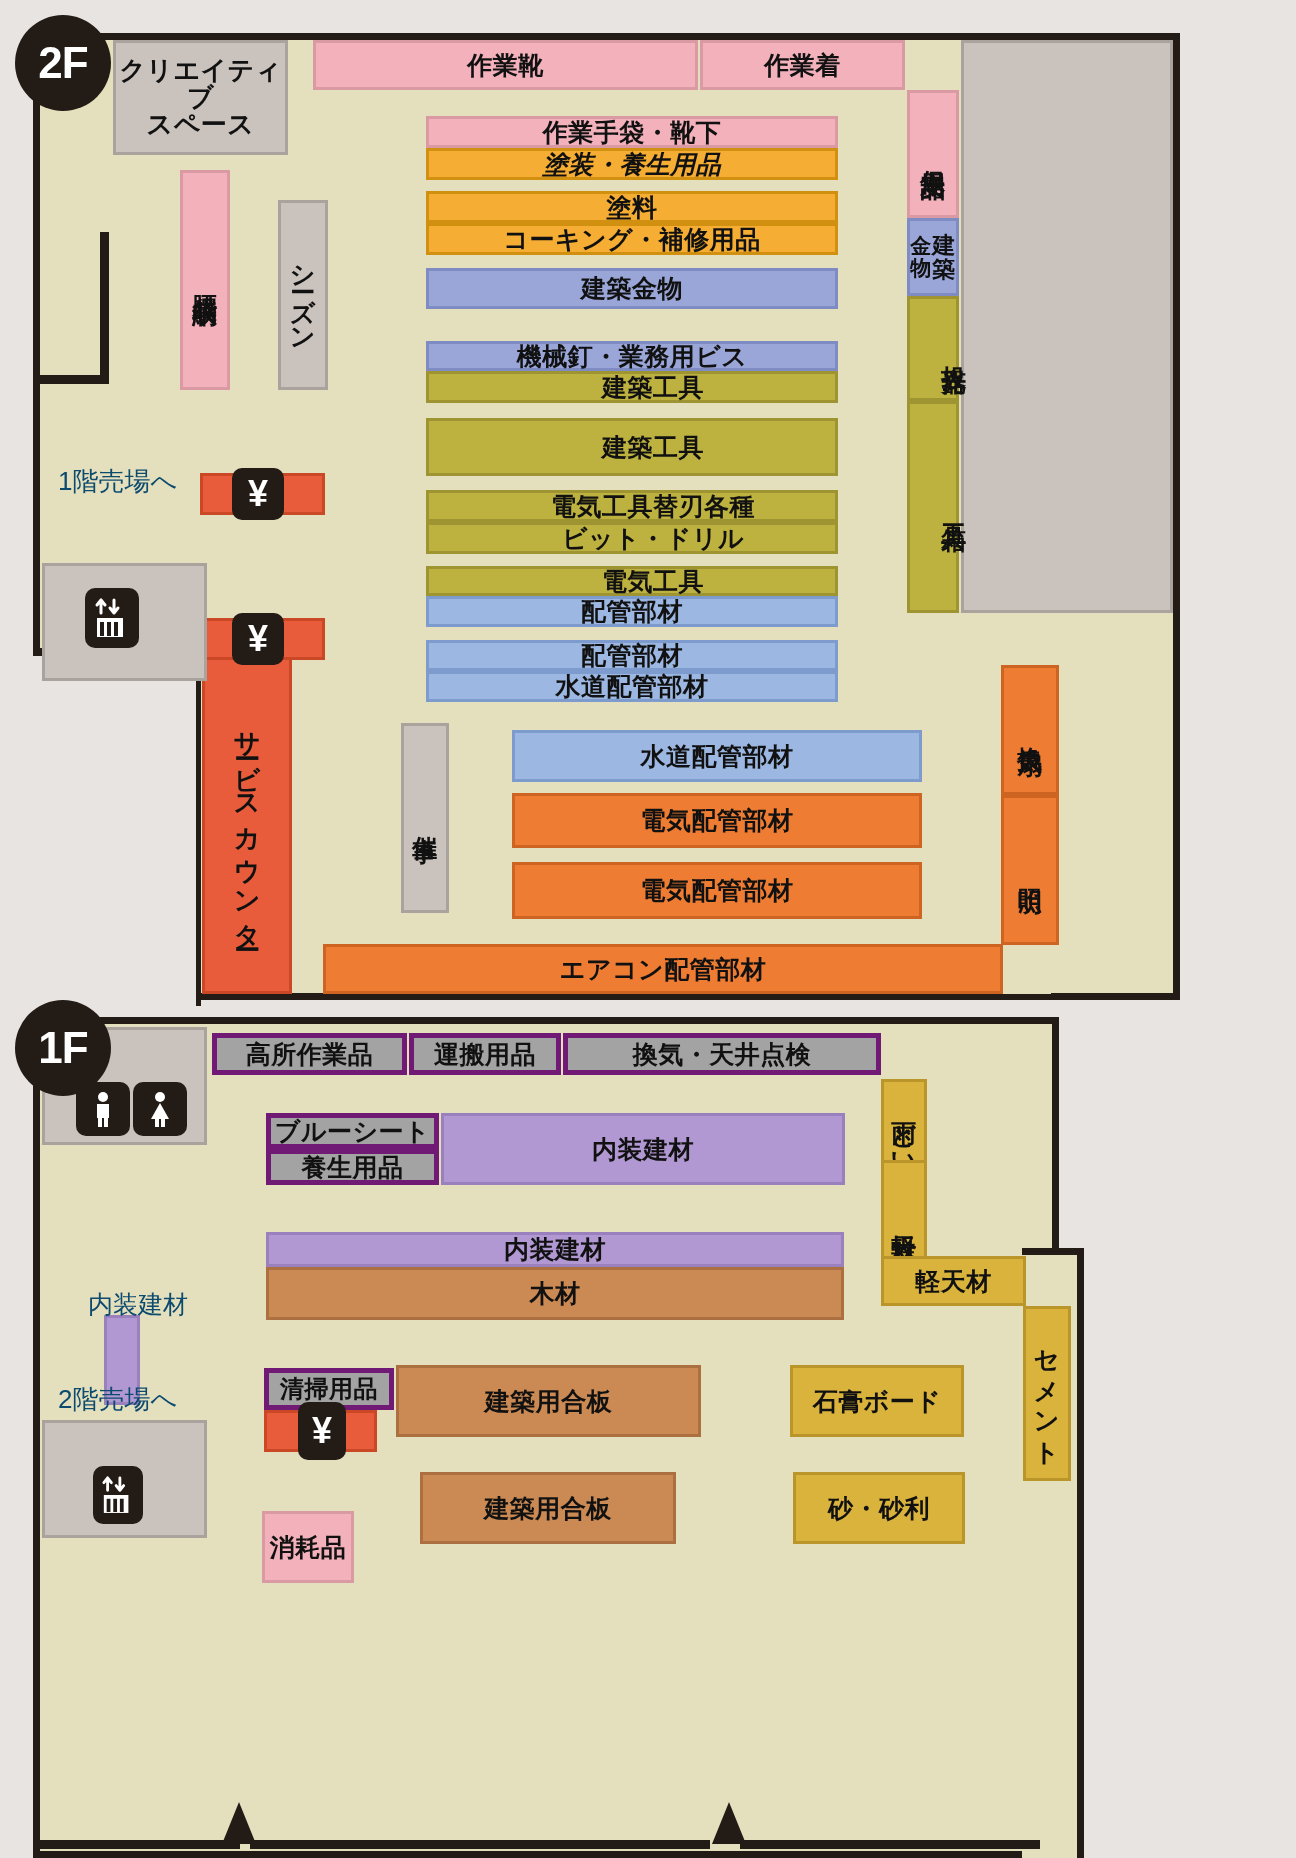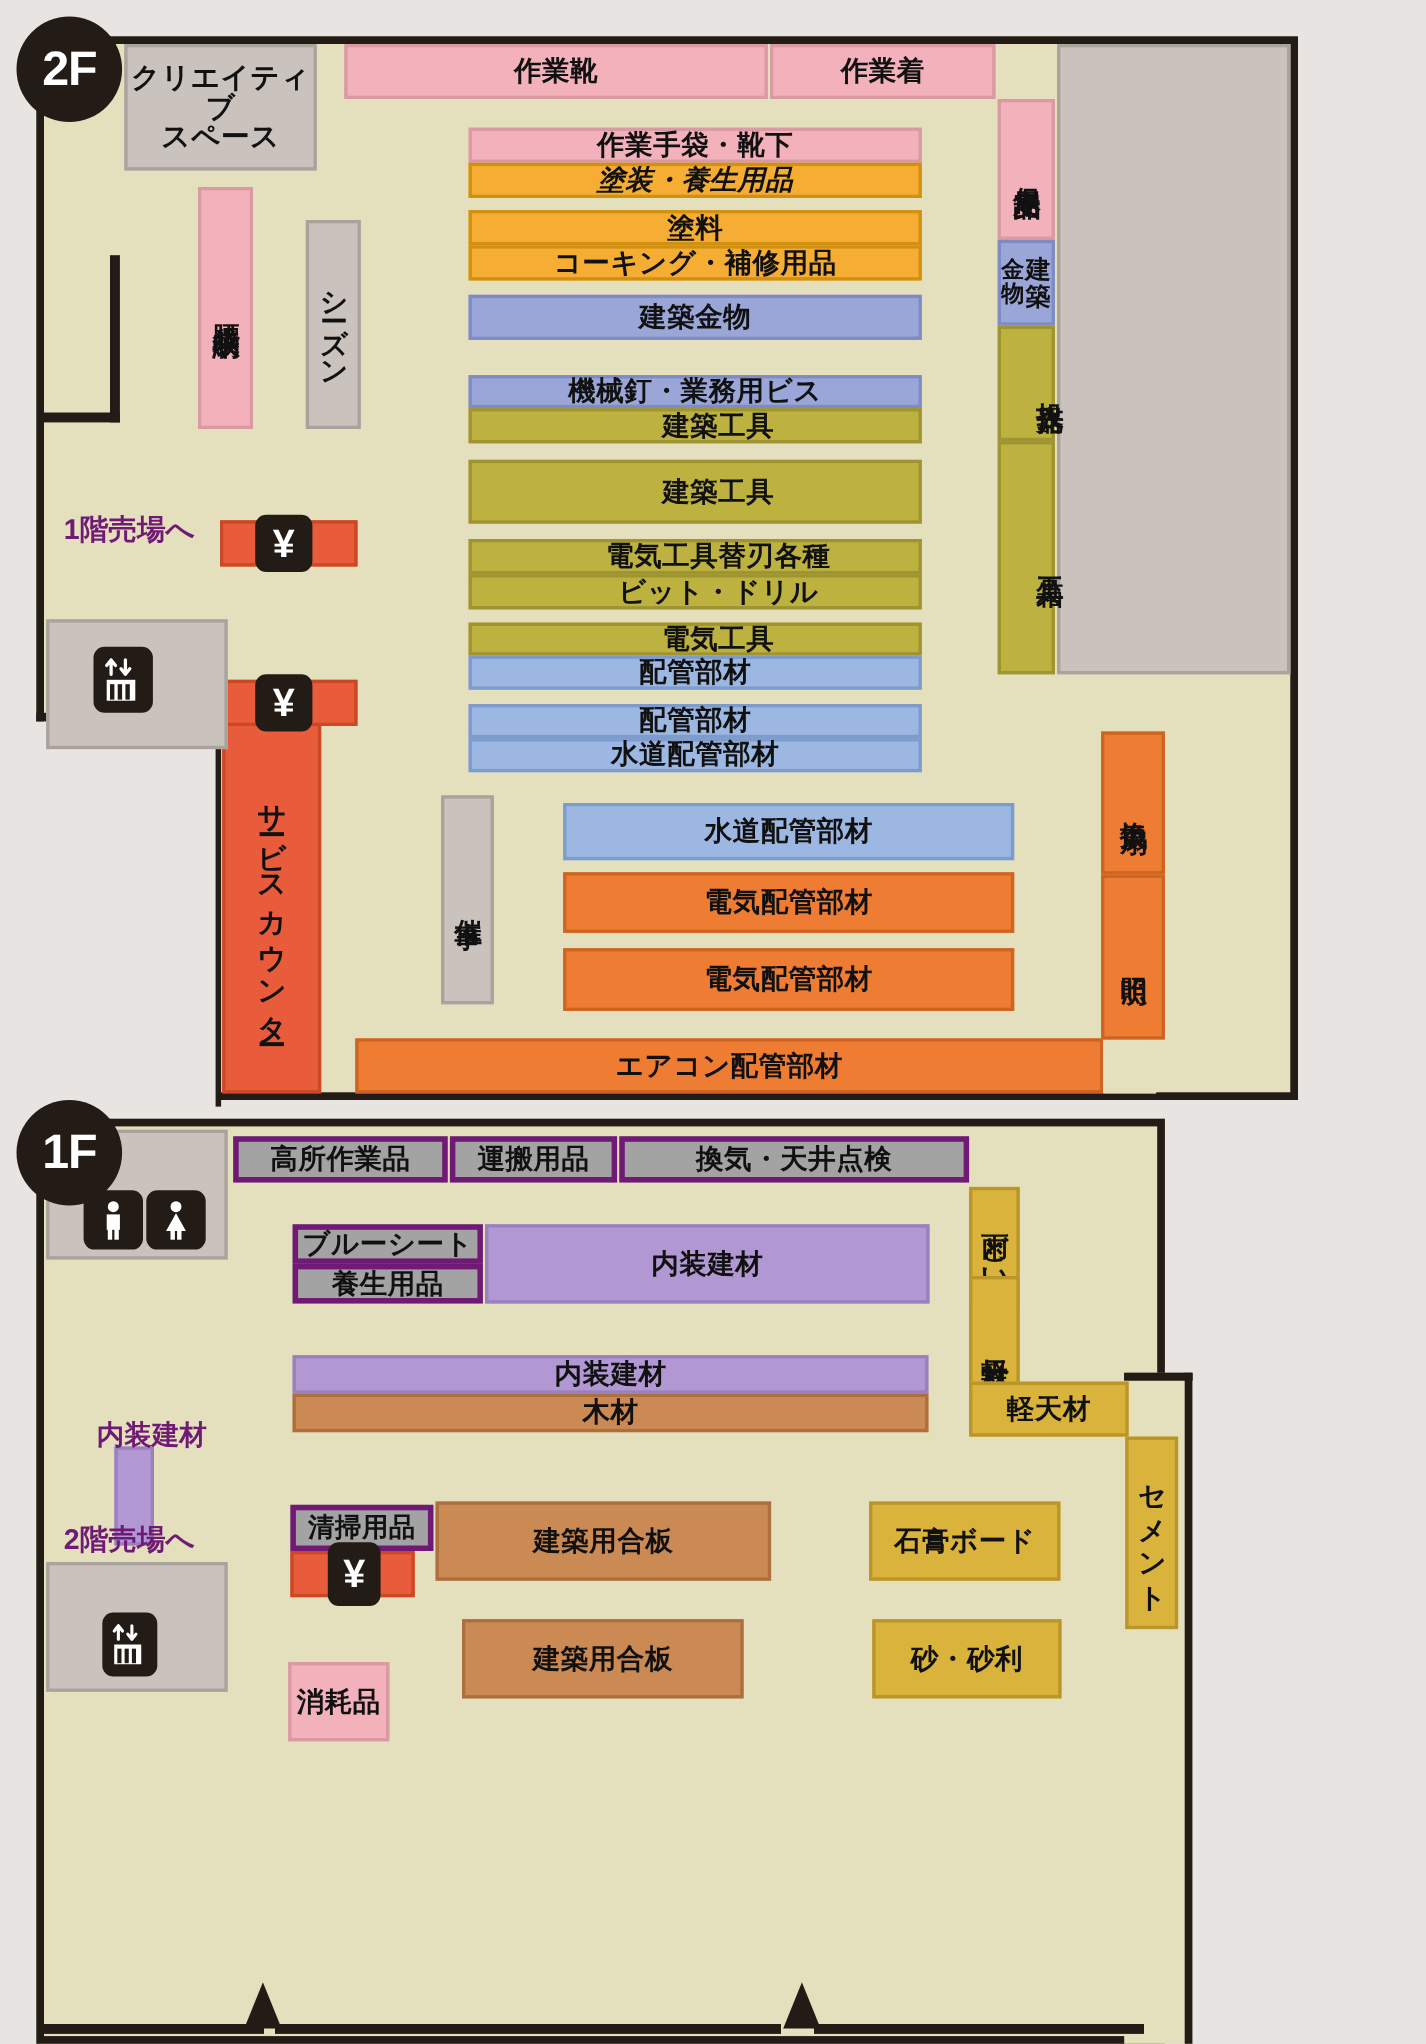--- a/index.html
+++ b/index.html
@@ -41,21 +41,21 @@
   .c-dorange{background:#ee7d33;border:3px solid #cd6422;}
   .c-gray   {background:#c9c2bd;border:3px solid #aaa39d;}
   .c-red    {background:#e85c3b;border:3px solid #cb4827;}
   .c-purple {background:#b198d2;border:3px solid #9a80bd;}
   .c-brown  {background:#cb8a53;border:3px solid #ac7040;}
   .c-gold   {background:#d9b33c;border:3px solid #b9952a;}
   .c-olive2 {background:#a3a3a3;border:5px solid #701a75;}
   .c-blank  {background:#e4e0bd;border:3px solid #e4e0bd;}
 
   
-  .floortext{position:absolute;font-size:26px;font-weight:bold;color:#701a75;white-space:nowrap;}
+  .floortext{position:absolute;font-size:26px;font-weight:normal;color:#0c4a6e;white-space:nowrap;}
 
   
   .icon-badge{
     position:absolute;background:#231b16;border-radius:10px;
     display:flex;align-items:center;justify-content:center;color:#fff;z-index:30;
   }
   .yen{font-size:36px;font-weight:bold;line-height:1;}
 
   
   .elev svg, .wc svg{display:block;}
@@ -189,21 +189,21 @@
       <rect x="10" y="28" width="4" height="9" fill="#fff"></rect>
       <rect x="16" y="28" width="4" height="9" fill="#fff"></rect>
     </svg>
   </div>
 
   <div class="cell c-olive2" style="left:266px;top:1113px;width:173px;height:36px;">ブルーシート</div>
   <div class="cell c-olive2" style="left:266px;top:1149px;width:173px;height:36px;">養生用品</div>
   <div class="cell c-purple" style="left:441px;top:1113px;width:404px;height:72px;">内装建材</div>
 
   <div class="cell c-purple" style="left:266px;top:1232px;width:578px;height:35px;">内装建材</div>
-  <div class="cell c-brown" style="left:266px;top:1267px;width:578px;height:35px;">木材</div>
+  <div class="cell c-brown" style="left:266px;top:1267px;width:578px;height:53px;">木材</div>
 
   <div class="cell c-purple" style="left:104px;top:1315px;width:36px;height:90px;font-size:0;"></div>
   <div class="floortext" style="left:88px;top:1288px;font-size:25px;">内装建材</div>
 
   <div class="floortext" style="left:58px;top:1382px;">2階売場へ</div>
 
   <div class="cell c-gray" style="left:42px;top:1420px;width:165px;height:118px;"></div>
   <div class="icon-badge elev" style="left:93px;top:1466px;width:50px;height:58px;">
     <svg width="34" height="42" viewBox="0 0 36 44">
       <path d="M7 4 L7 17 M7 4 L3 9 M7 4 L11 9" stroke="#fff" stroke-width="3" fill="none" stroke-linecap="round"></path>

